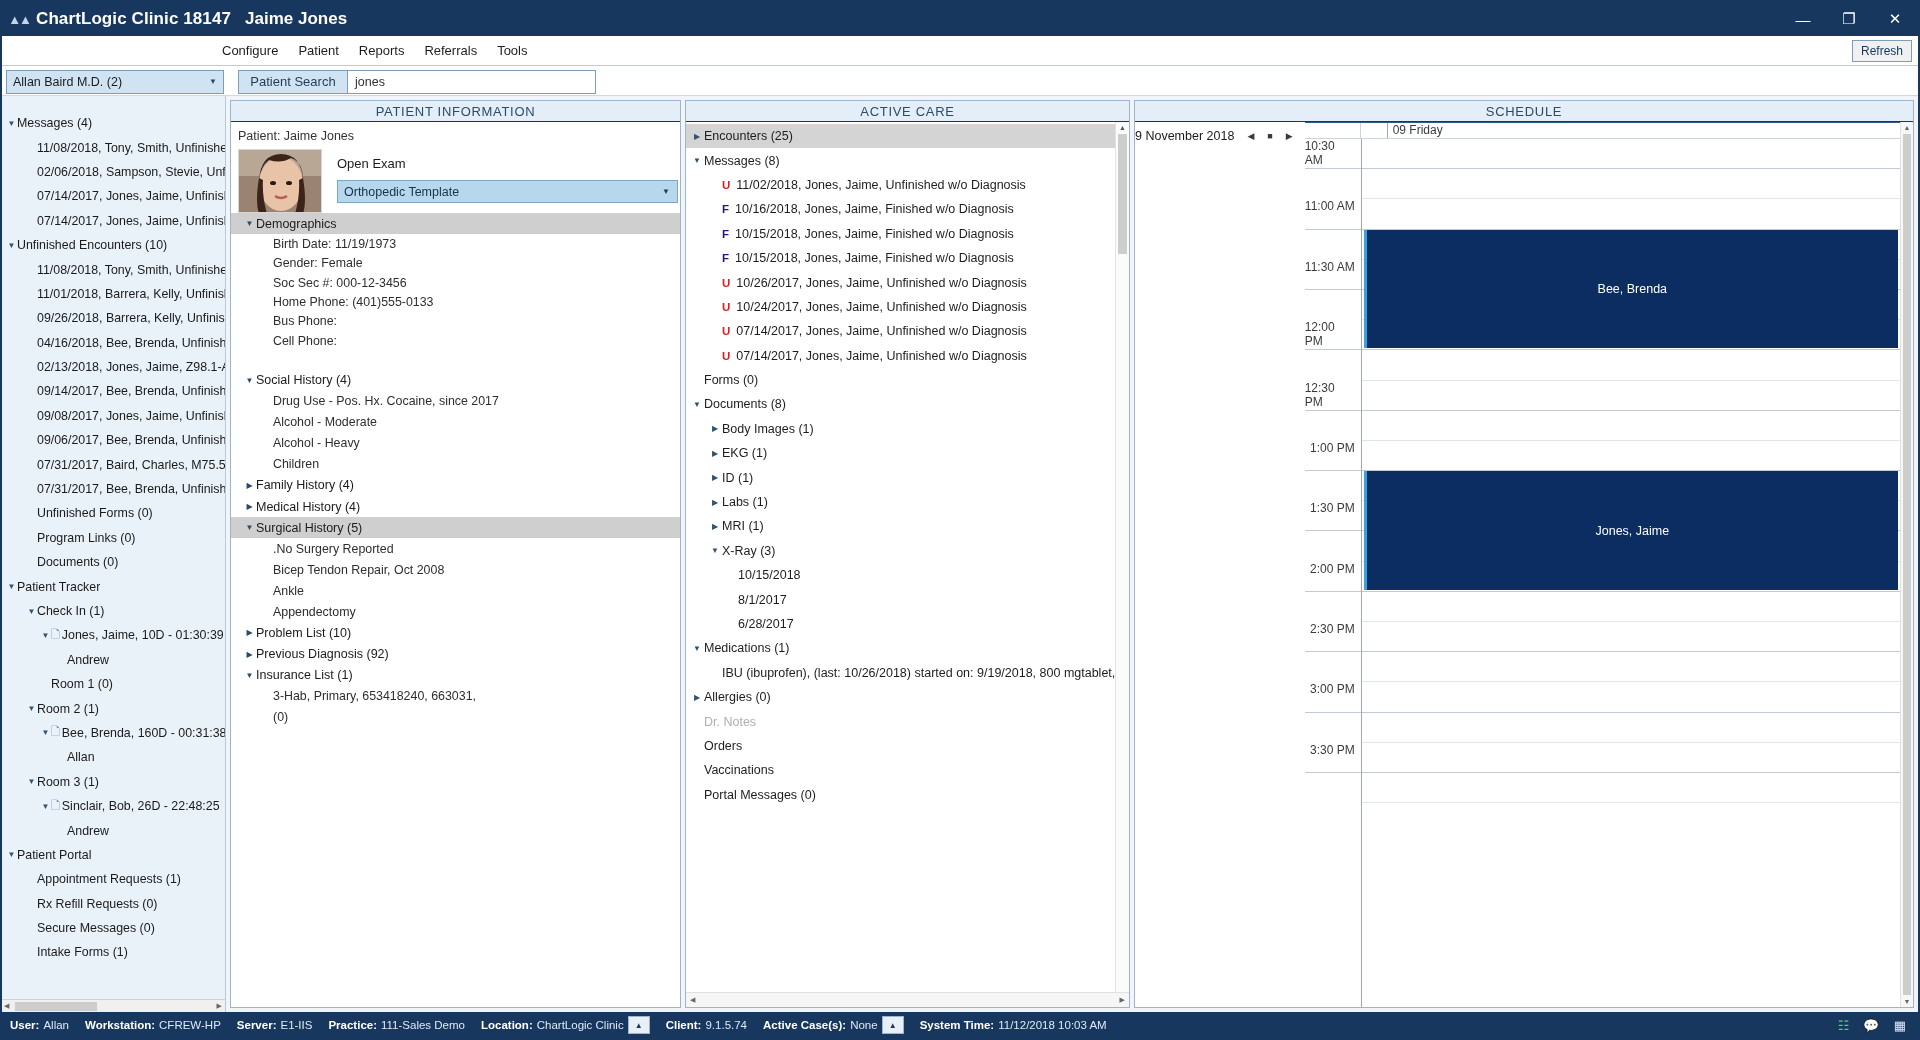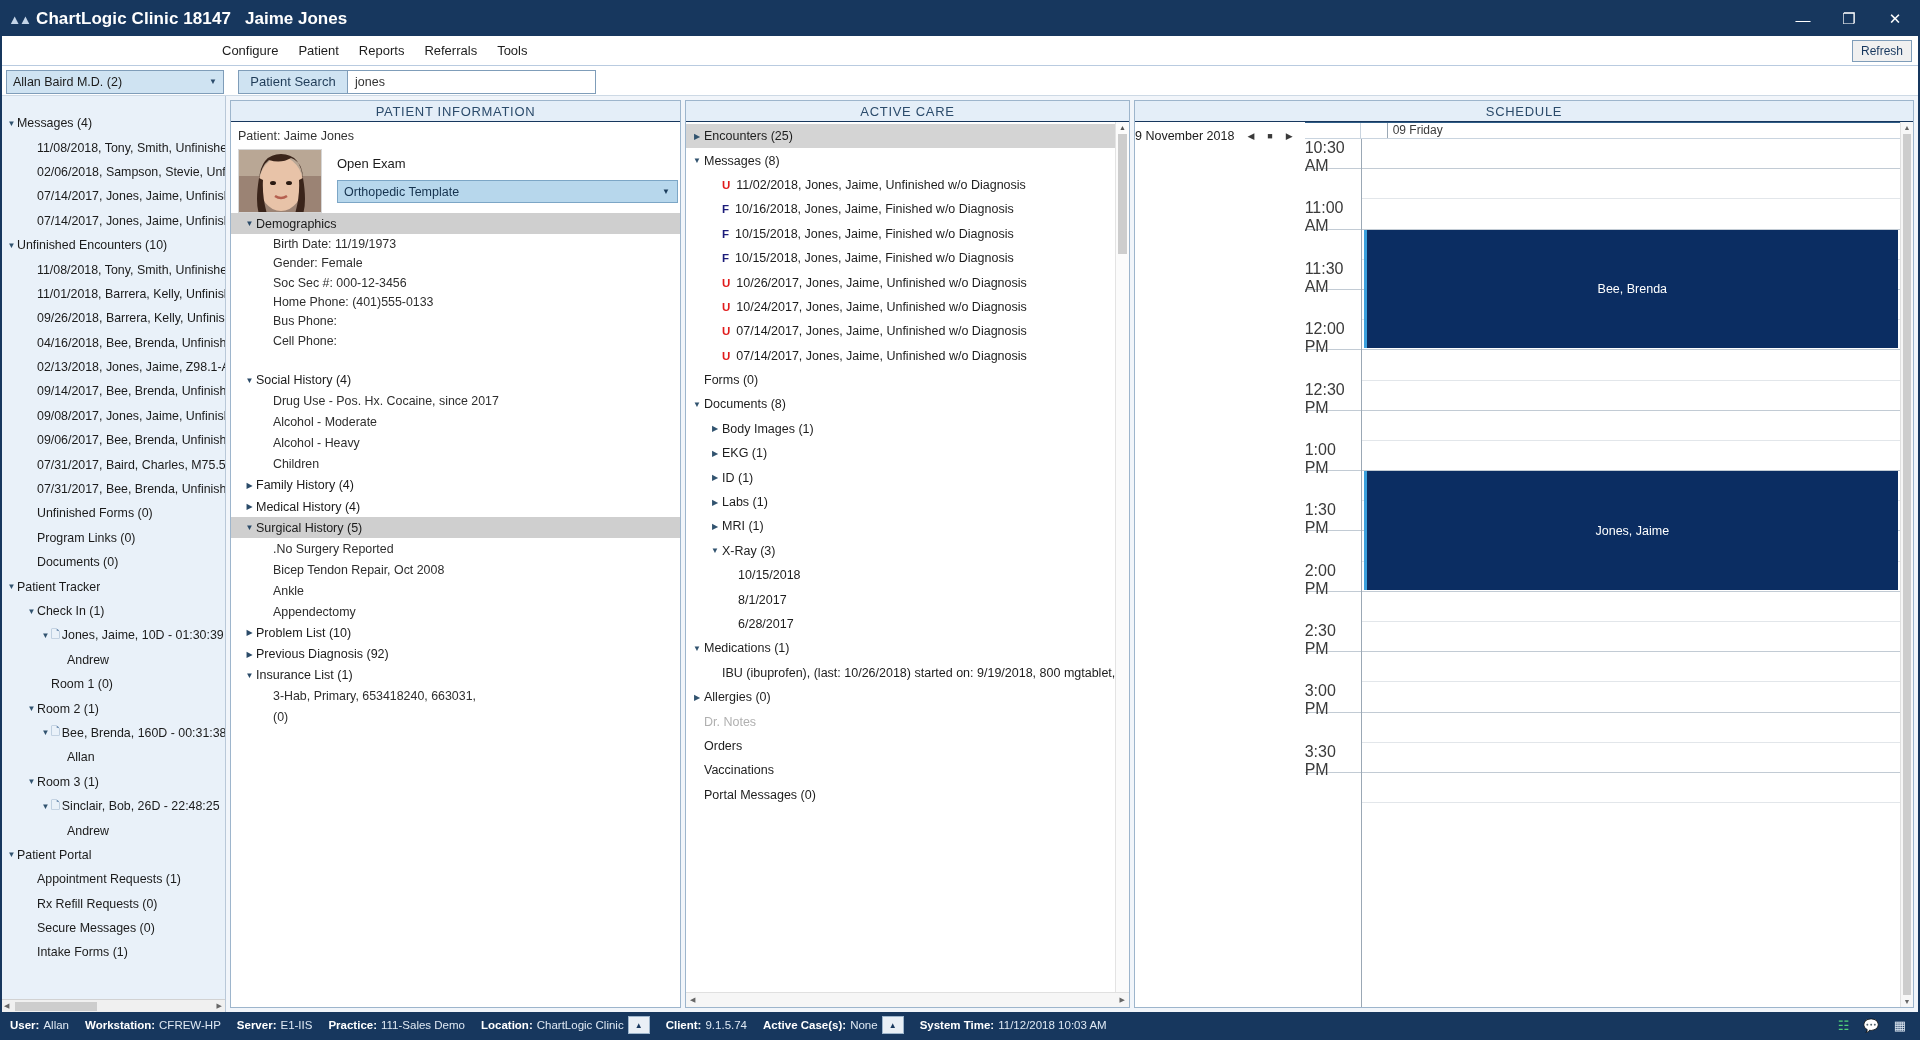--- a/index.html
+++ b/index.html
@@ -145,21 +145,21 @@
                 display:flex; flex:none;gap:26px; }
   .sch-dayhdr .gut { width:56px; flex:none; border-right:1px solid #c9d4df; }
   .sch-dayhdr .dlbl { flex:1; font-size:12px; color:#3b3b3b; padding-left:5px;
                       border-left:1px solid #9ba8b5;}
   .sch-rows { flex:1; position:relative; overflow:hidden; display:flex;}
   .gutter { width:56px; flex:none; }
   .lane { flex:1; position:relative; border-left:1px solid #9ba8b5; }
   .slot { height:30.2px; border-bottom:1px solid #e2e6ea; }
   .slot.hr { border-bottom:1px solid #c2cbd4; }
   .gslot { height:30.2px; display:flex; align-items:flex-start; justify-content:flex-end;
-           padding-right:6px; font-size:16px; color:#3a3a3a;}
+           padding-right:6px; font-size:12px; color:#3a3a3a;}
   .gslot.half { color:transparent; }
   .gslot.hr { border-bottom:1px solid #c2cbd4; }
   .appt { position:absolute; left:2px; right:2px; background:#0b2d62; color:#fff;
           font-size:12.5px; display:flex; align-items:center; justify-content:center;
           border-left:3px solid #3aa0dd; }
   .schvs { width:13px; flex:none; background:#f7f7f7; border-left:1px solid #e0e0e0;
            display:flex; flex-direction:column; align-items:center; }
   .schvs .up,.schvs .dn { font-size:7px; color:#666; padding:2px 0;}
   .schvs .vt { width:8px; background:#cdcdcd; flex:1; margin:1px 0;}
 

